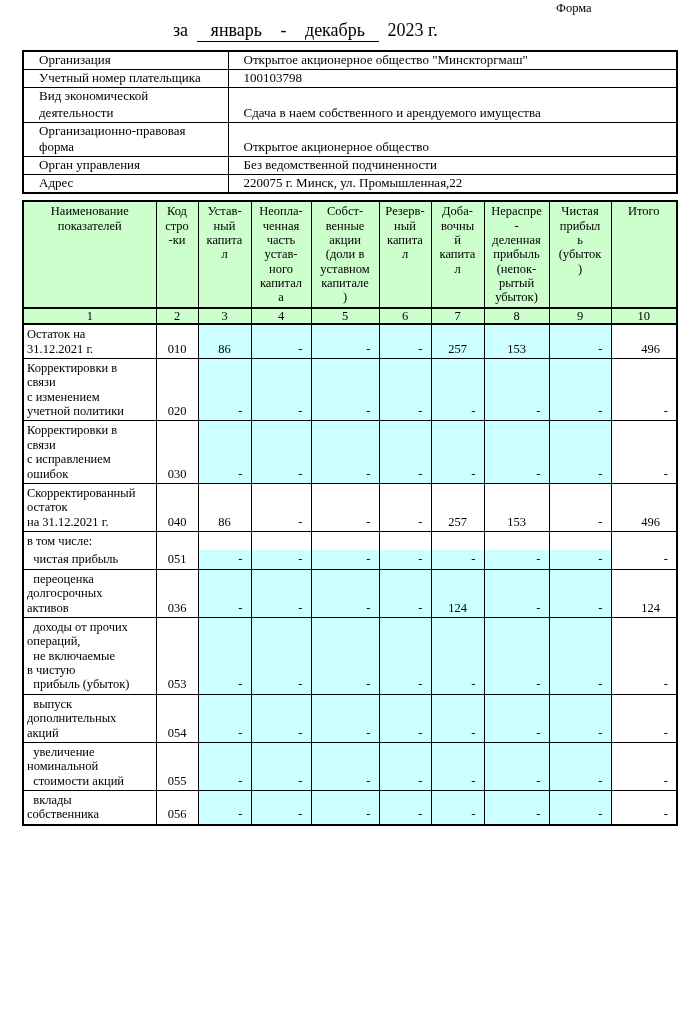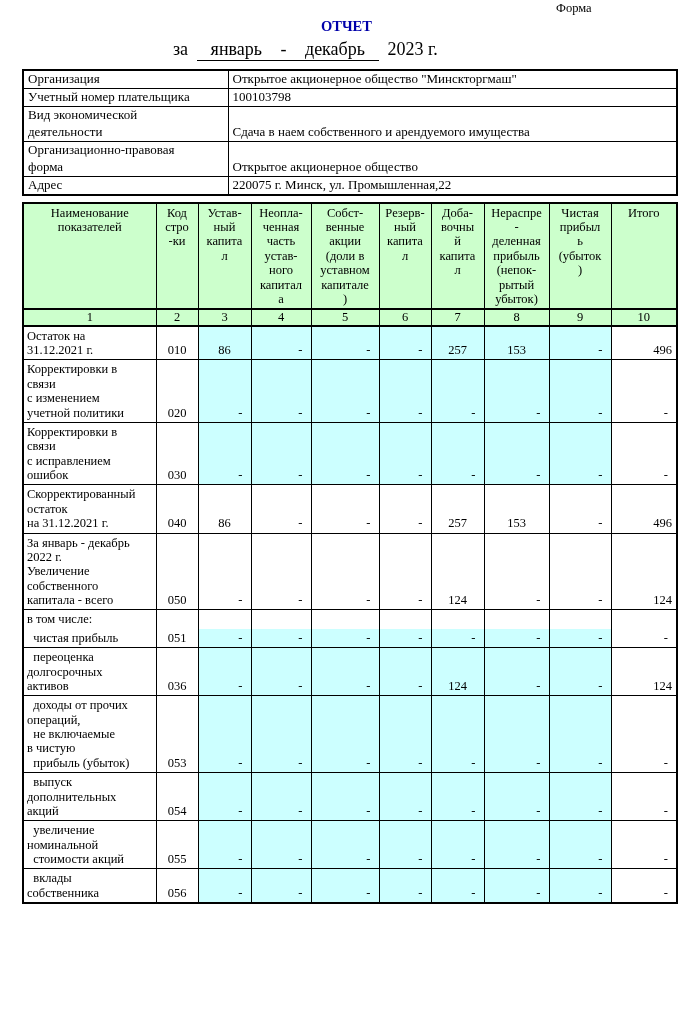--- a/index.html
+++ b/index.html
@@ -24,21 +24,21 @@
   .period { margin:4px 0 0 173px; font-size:18px; font-weight:normal; }
   .period .range {
     display:inline-block; border-bottom:1px solid #000; padding:0 14px;
     word-spacing:14px; text-align:center; margin:0 4px;
   }
   table { border-collapse:collapse; table-layout:fixed; }
   .info {
     margin:8px 0 0 22px; width:654px; border:2px solid #000;
   }
   .info td {
-    border:1px solid #000; font-size:13px; line-height:1.3; padding:0 4px;
+    border:1px solid #000; font-size:13px; line-height:1.3; padding:0 15px;
   }
   .info td.lbl { white-space:pre-line; vertical-align:top; }
   .info td.val { vertical-align:bottom; }
   .main {
     margin:6px 0 0 22px; width:654px; border:2px solid #000;
   }
   .main th, .main td {
     border:1px solid #000; font-size:12.5px; padding:2px 3px; line-height:1.15;
   }
   .main th {
@@ -48,33 +48,32 @@
   .main td.colnum {
     background:var(--green); text-align:center; padding:0 2px;
     border-top:2px solid #000; border-bottom:2px solid #000;
   }
   .main td.name { white-space:pre-wrap; text-align:left; vertical-align:top; }
   .main td.name.center-name { text-align:left; }
   .main td.code { text-align:center; vertical-align:bottom; }
   .main td.val { vertical-align:bottom; }
   .main td.val.center { text-align:center; }
   .main td.val.dash  { text-align:right; padding-right:8px; }
-  .main td.val.total { text-align:right; padding-right:4px; }
+  .main td.val.total { text-align:right; padding-right:16px; }
   .main td.cyan { background:var(--cyan); }
   .main tr.merge-below td { border-bottom:none; }
   .main tr.merge-above td { border-top:none; }
 </style>
 </head>
 <body>
 
 <div>
 
   <div class="form-label">Форма</div>
 
-  <div class="title">ОТЧЕТ</div>
 
   <div class="period">
     <span>за</span>
     <span class="range">январь - декабрь</span>
     <span>2023 г.</span>
   </div>
 
   <table class="info">
     <colgroup>
         <col style="width:205px">
@@ -91,20 +90,24 @@
         </tr>
         <tr>
           <td class="lbl">Вид экономической
 деятельности</td>
           <td class="val">Сдача в наем собственного и арендуемого имущества</td>
         </tr>
         <tr>
           <td class="lbl">Организационно-правовая
 форма</td>
           <td class="val">Открытое акционерное общество</td>
+        </tr>
+        <tr>
+          <td class="lbl">Орган управления</td>
+          <td class="val">Без ведомственной подчиненности</td>
         </tr>
         <tr>
           <td class="lbl">Адрес</td>
           <td class="val">220075 г. Минск, ул. Промышленная,22</td>
         </tr>
       </tbody>
   </table>
 
   <table class="main">
     <colgroup>
@@ -231,36 +234,20 @@
           <td class="code">040</td>
           <td class="val center">86</td>
           <td class="val dash">-</td>
           <td class="val dash">-</td>
           <td class="val dash">-</td>
           <td class="val center">257</td>
           <td class="val center">153</td>
           <td class="val dash">-</td>
           <td class="val total">496</td>
         </tr>
-        <tr>
-          <td class="name">За январь - декабрь
-2022 г.
-Увеличение
-собственного
-капитала - всего</td>
-          <td class="code">050</td>
-          <td class="val dash">-</td>
-          <td class="val dash">-</td>
-          <td class="val dash">-</td>
-          <td class="val dash">-</td>
-          <td class="val center">124</td>
-          <td class="val dash">-</td>
-          <td class="val dash">-</td>
-          <td class="val total">124</td>
-        </tr>
         <tr class="merge-below ">
           <td class="name center-name">в том числе:</td>
           <td class="code"></td>
           <td class="val center"></td>
           <td class="val center"></td>
           <td class="val center"></td>
           <td class="val center"></td>
           <td class="val center"></td>
           <td class="val center"></td>
           <td class="val center"></td>

